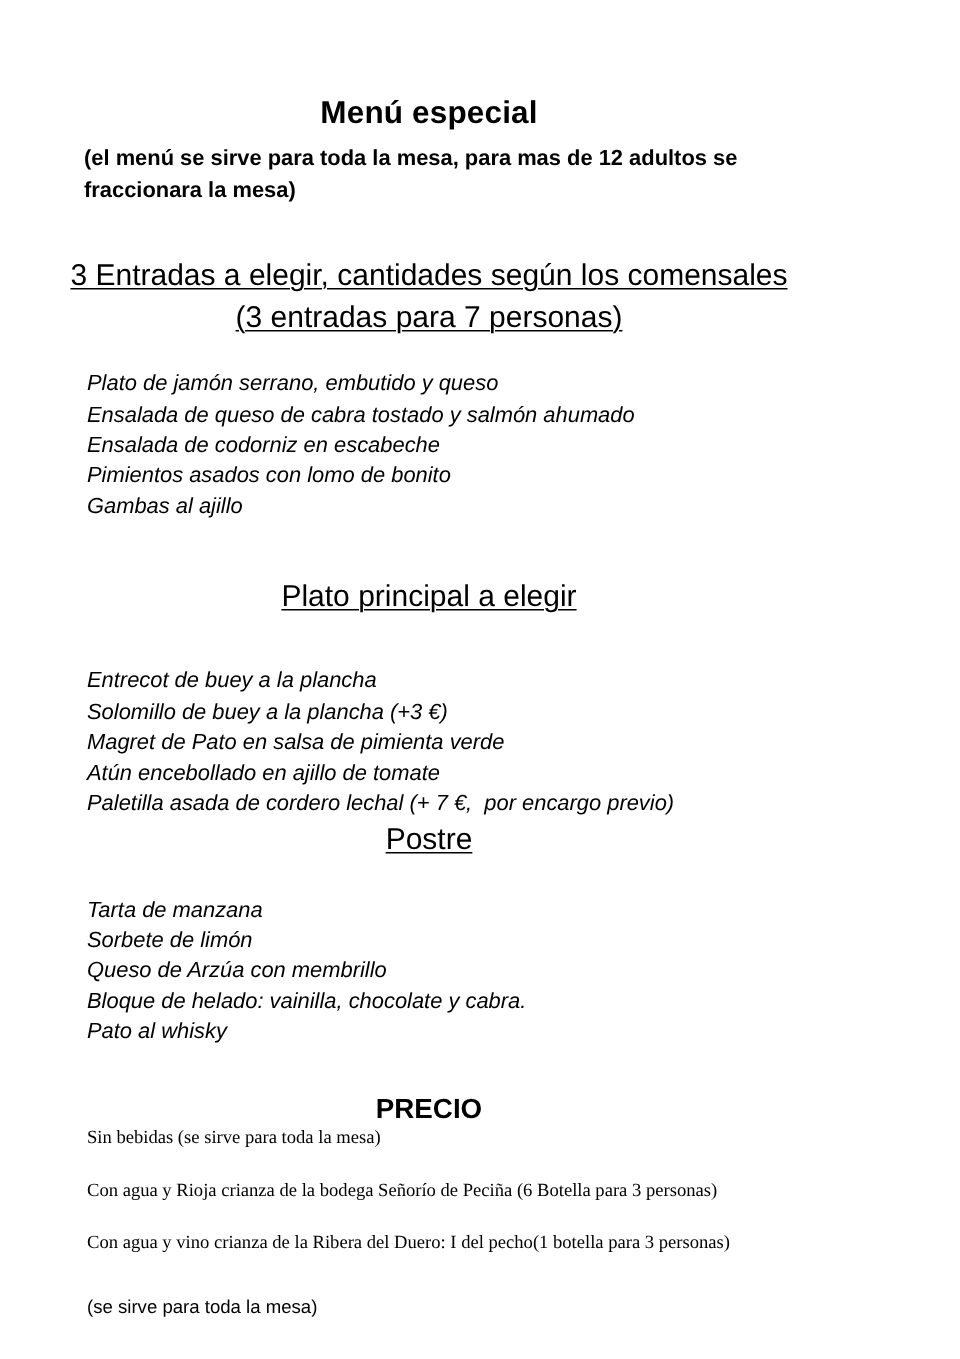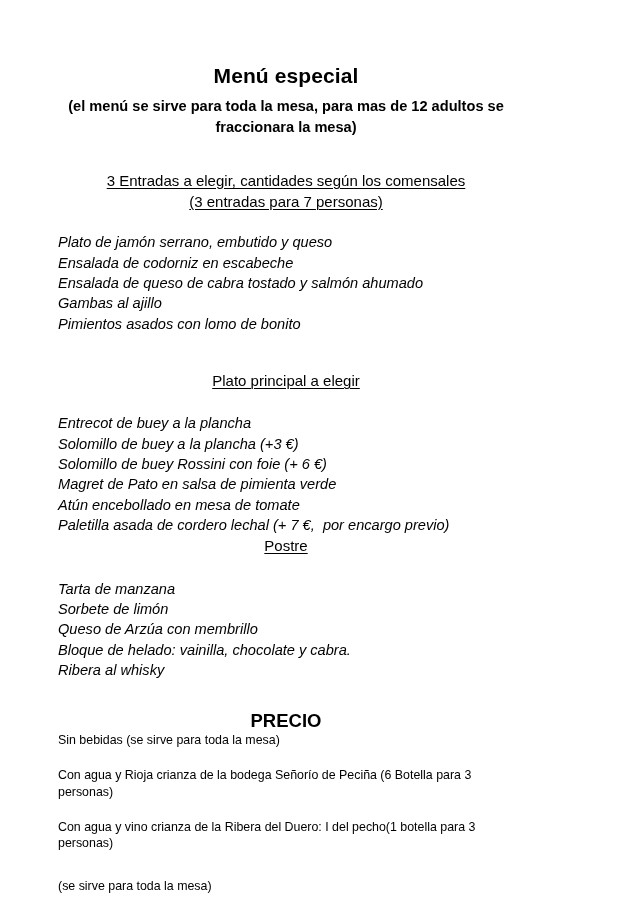--- a/index.html
+++ b/index.html
@@ -27,31 +27,30 @@
   .title {
     text-align: center;
     font-size: 21px;
     font-weight: bold;
     letter-spacing: 0.1px;
     margin: 0;
     padding-top: 64px;
     line-height: 1.15;
   }
   .subtitle {
-    text-align: center;
     font-size: 14.6px;
     font-weight: bold;
     line-height: 1.42;
     margin: 8px 56px 0 56px;
   }
 
   
   .section-head {
     text-align: center;
-    font-size: 15px;
+    font-size: 20px;
     font-weight: normal;
     line-height: 1.42;
     margin: 0;
   }
   .section-head .ul {
     text-decoration: underline;
     text-underline-offset: 2px;
     text-decoration-thickness: 1px;
   }
   .head-starters { margin-top: 32px; }
@@ -64,21 +63,21 @@
     margin: 0;
     padding: 0 0 0 58px;
   }
   .item-list li {
     font-size: 14.6px;
     font-style: italic;
     line-height: 1.395;
     white-space: pre-wrap;
   }
   .list-starters { margin-top: 20px; }
-  .list-main     { margin-top: 22px; }
+  .list-main     { margin-top: 32px; }
   .list-dessert  { margin-top: 22px; }
 
   
   .precio-head {
     text-align: center;
     font-size: 18.5px;
     font-weight: bold;
     margin: 0;
     padding-top: 30px;
     line-height: 1.2;
@@ -88,20 +87,21 @@
     padding: 12px 0 0 0;
     border-collapse: collapse;
     width: 640px;
   }
   .price-table tr { vertical-align: bottom; }
   .price-table td {
     font-size: 12.4px;
     line-height: 1.35;
     padding: 0;
     vertical-align: bottom;
+    font-family: Liberation Serif, serif;
   }
   .price-desc {
     padding-left: 58px !important;
     padding-right: 10px !important;
     width: 475px;
   }
   .price-val {
     width: 107px;
     text-align: right;
     white-space: nowrap;
@@ -126,47 +126,46 @@
   <p class="subtitle">(el menú se sirve para toda la mesa, para mas de 12 adultos se fraccionara la mesa)</p>
 
   <div class="section-head head-starters">
     <span class="ul">3 Entradas a elegir, cantidades según los comensales</span>
   </div>
   <div class="section-head">
     <span class="ul">(3 entradas para 7 personas)</span>
   </div>
   <ul class="item-list list-starters">
     <li>Plato de jamón serrano, embutido y queso</li>
+    <li>Ensalada de queso de cabra tostado y salmón ahumado</li>
     <li>Ensalada de codorniz en escabeche</li>
-    <li>Ensalada de queso de cabra tostado y salmón ahumado</li>
+    <li>Pimientos asados con lomo de bonito</li>
     <li>Gambas al ajillo</li>
-    <li>Pimientos asados con lomo de bonito</li>
   </ul>
 
   <div class="section-head head-main">
     <span class="ul">Plato principal a elegir</span>
   </div>
   <ul class="item-list list-main">
     <li>Entrecot de buey a la plancha</li>
     <li>Solomillo de buey a la plancha (+3 €)</li>
-    <li>Solomillo de buey Rossini con foie (+ 6 €)</li>
     <li>Magret de Pato en salsa de pimienta verde</li>
-    <li>Atún encebollado en mesa de tomate</li>
+    <li>Atún encebollado en ajillo de tomate</li>
     <li>Paletilla asada de cordero lechal (+ 7 €,  por encargo previo)</li>
   </ul>
 
   <div class="section-head head-dessert">
     <span class="ul">Postre </span>
   </div>
   <ul class="item-list list-dessert">
     <li>Tarta de manzana</li>
     <li>Sorbete de limón</li>
     <li>Queso de Arzúa con membrillo</li>
     <li>Bloque de helado: vainilla, chocolate y cabra.</li>
-    <li>Ribera al whisky</li>
+    <li>Pato al whisky</li>
   </ul>
 
   <h2 class="precio-head">PRECIO</h2>
 
   <table class="price-table">
     <tbody>
       <tr>
         <td class="price-desc">Sin bebidas (se sirve para toda la mesa)</td>
         <td class="price-val">33,00 €</td>
       </tr>

